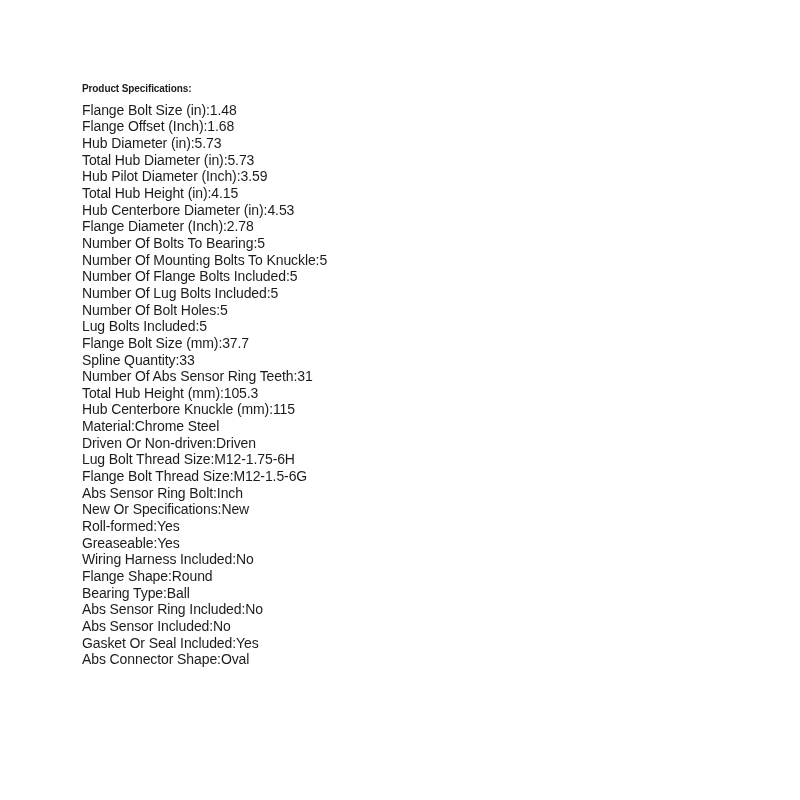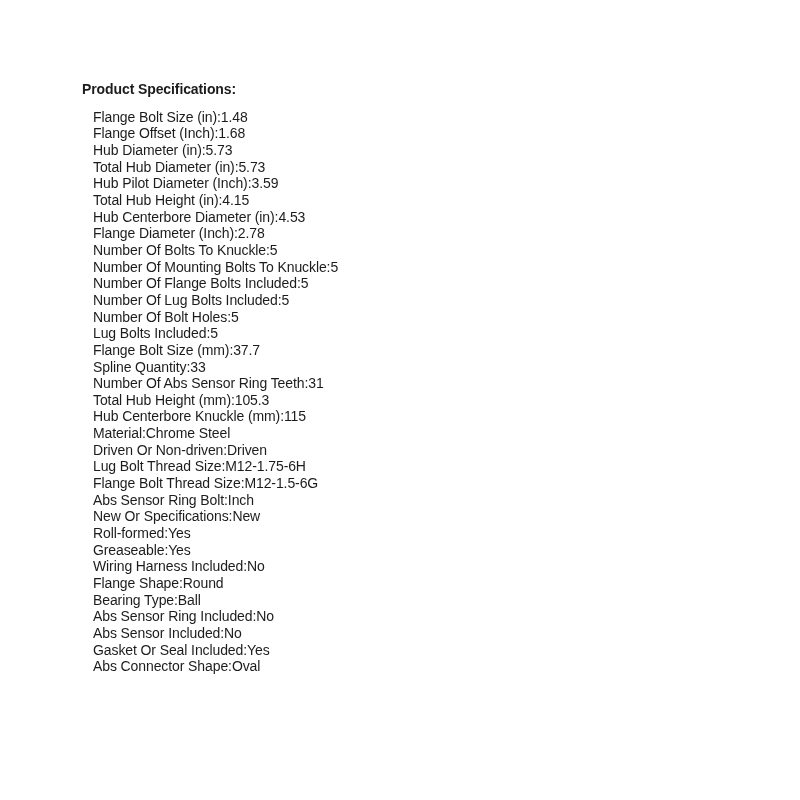--- a/index.html
+++ b/index.html
@@ -19,26 +19,26 @@
     left: 82px;
     top: 81px;
     color: #1c1c1c;
     font-size: 14px;
     line-height: 16.65px;
     letter-spacing: -0.1px;
     white-space: nowrap;
   }
   .spec-title {
     margin: 0 0 4px 0;
-    font-size: 14px;
+    font-size: 10px;
     font-weight: bold;
     line-height: 16.65px;
   }
   .spec-list {
-    margin: 11px;
+    margin: 0;
     padding: 0;
     list-style: none;
   }
   .spec-list li {
     margin: 0;
     padding: 0;
   }
 </style>
 </head>
 <body>
@@ -47,21 +47,21 @@
   <p class="spec-title">Product Specifications:</p>
   <ul class="spec-list">
       <li><span>Flange Bolt Size (in):</span><span>1.48</span></li>
       <li><span>Flange Offset (Inch):</span><span>1.68</span></li>
       <li><span>Hub Diameter (in):</span><span>5.73</span></li>
       <li><span>Total Hub Diameter (in):</span><span>5.73</span></li>
       <li><span>Hub Pilot Diameter (Inch):</span><span>3.59</span></li>
       <li><span>Total Hub Height (in):</span><span>4.15</span></li>
       <li><span>Hub Centerbore Diameter (in):</span><span>4.53</span></li>
       <li><span>Flange Diameter (Inch):</span><span>2.78</span></li>
-      <li><span>Number Of Bolts To Knuckle:</span><span>5</span></li>
+      <li><span>Number Of Bolts To Bearing:</span><span>5</span></li>
       <li><span>Number Of Mounting Bolts To Knuckle:</span><span>5</span></li>
       <li><span>Number Of Flange Bolts Included:</span><span>5</span></li>
       <li><span>Number Of Lug Bolts Included:</span><span>5</span></li>
       <li><span>Number Of Bolt Holes:</span><span>5</span></li>
       <li><span>Lug Bolts Included:</span><span>5</span></li>
       <li><span>Flange Bolt Size (mm):</span><span>37.7</span></li>
       <li><span>Spline Quantity:</span><span>33</span></li>
       <li><span>Number Of Abs Sensor Ring Teeth:</span><span>31</span></li>
       <li><span>Total Hub Height (mm):</span><span>105.3</span></li>
       <li><span>Hub Centerbore Knuckle (mm):</span><span>115</span></li>

